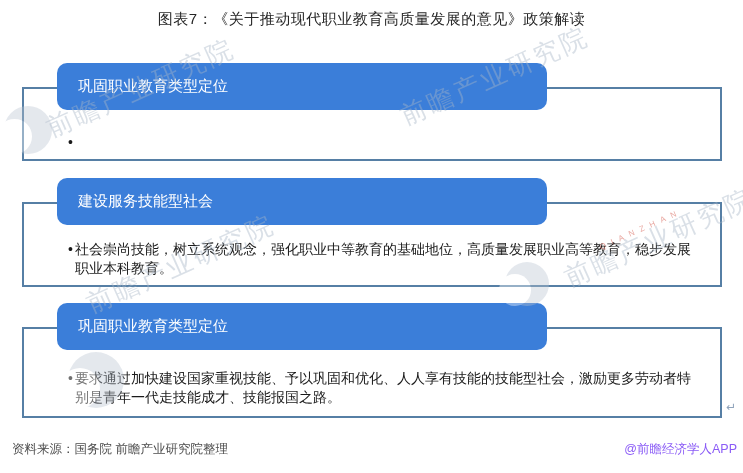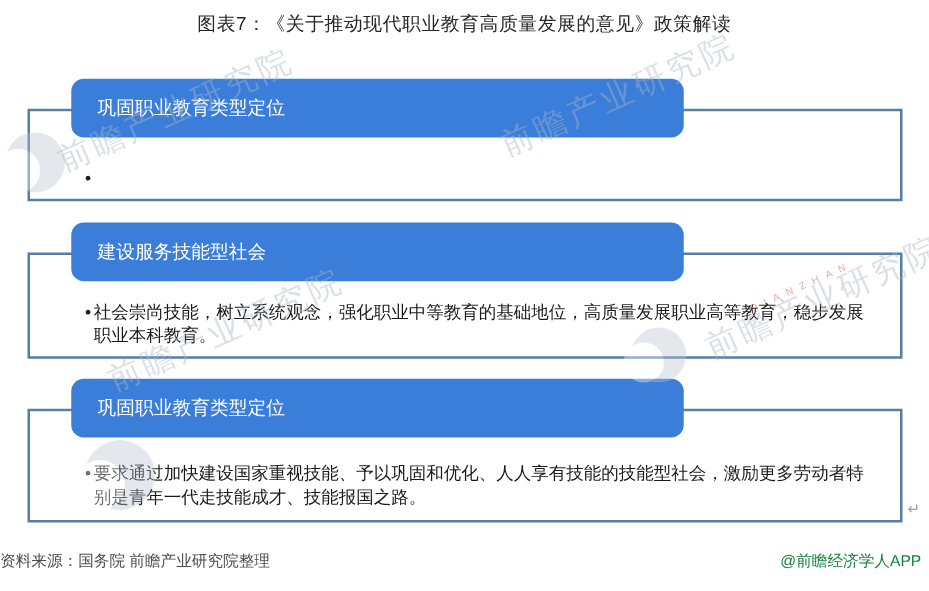--- a/index.html
+++ b/index.html
@@ -52,27 +52,27 @@
     display: flex; align-items: flex-start;
     font-size: 14px; line-height: 19px; color: #1a1a1a;
     z-index: 2;
   }
   .section-1 .content { top: 70px; }
   .section-2 .content { top: 62px; }
   .section-3 .content { top: 66px; }
   .content .dot { flex: 0 0 auto; margin-right: 2px; font-size: 14px; }
 
   .footer-source {
-    position: absolute; left: 0; top: 441px;
+    position: absolute; left: 12px; top: 441px;
     font-size: 12.5px; color: #4d4d4d;
     z-index: 2;
   }
   .footer-brand {
     position: absolute; right: 6px; top: 441px;
-    font-size: 12.5px; color: #15803d;
+    font-size: 12.5px; color: #8b5cf6;
     z-index: 2;
   }
 
   .return-mark {
     position: absolute; left: 726px; top: 400px;
     font-size: 12px; color: #8fa3bb;
     z-index: 2;
   }
 
   

